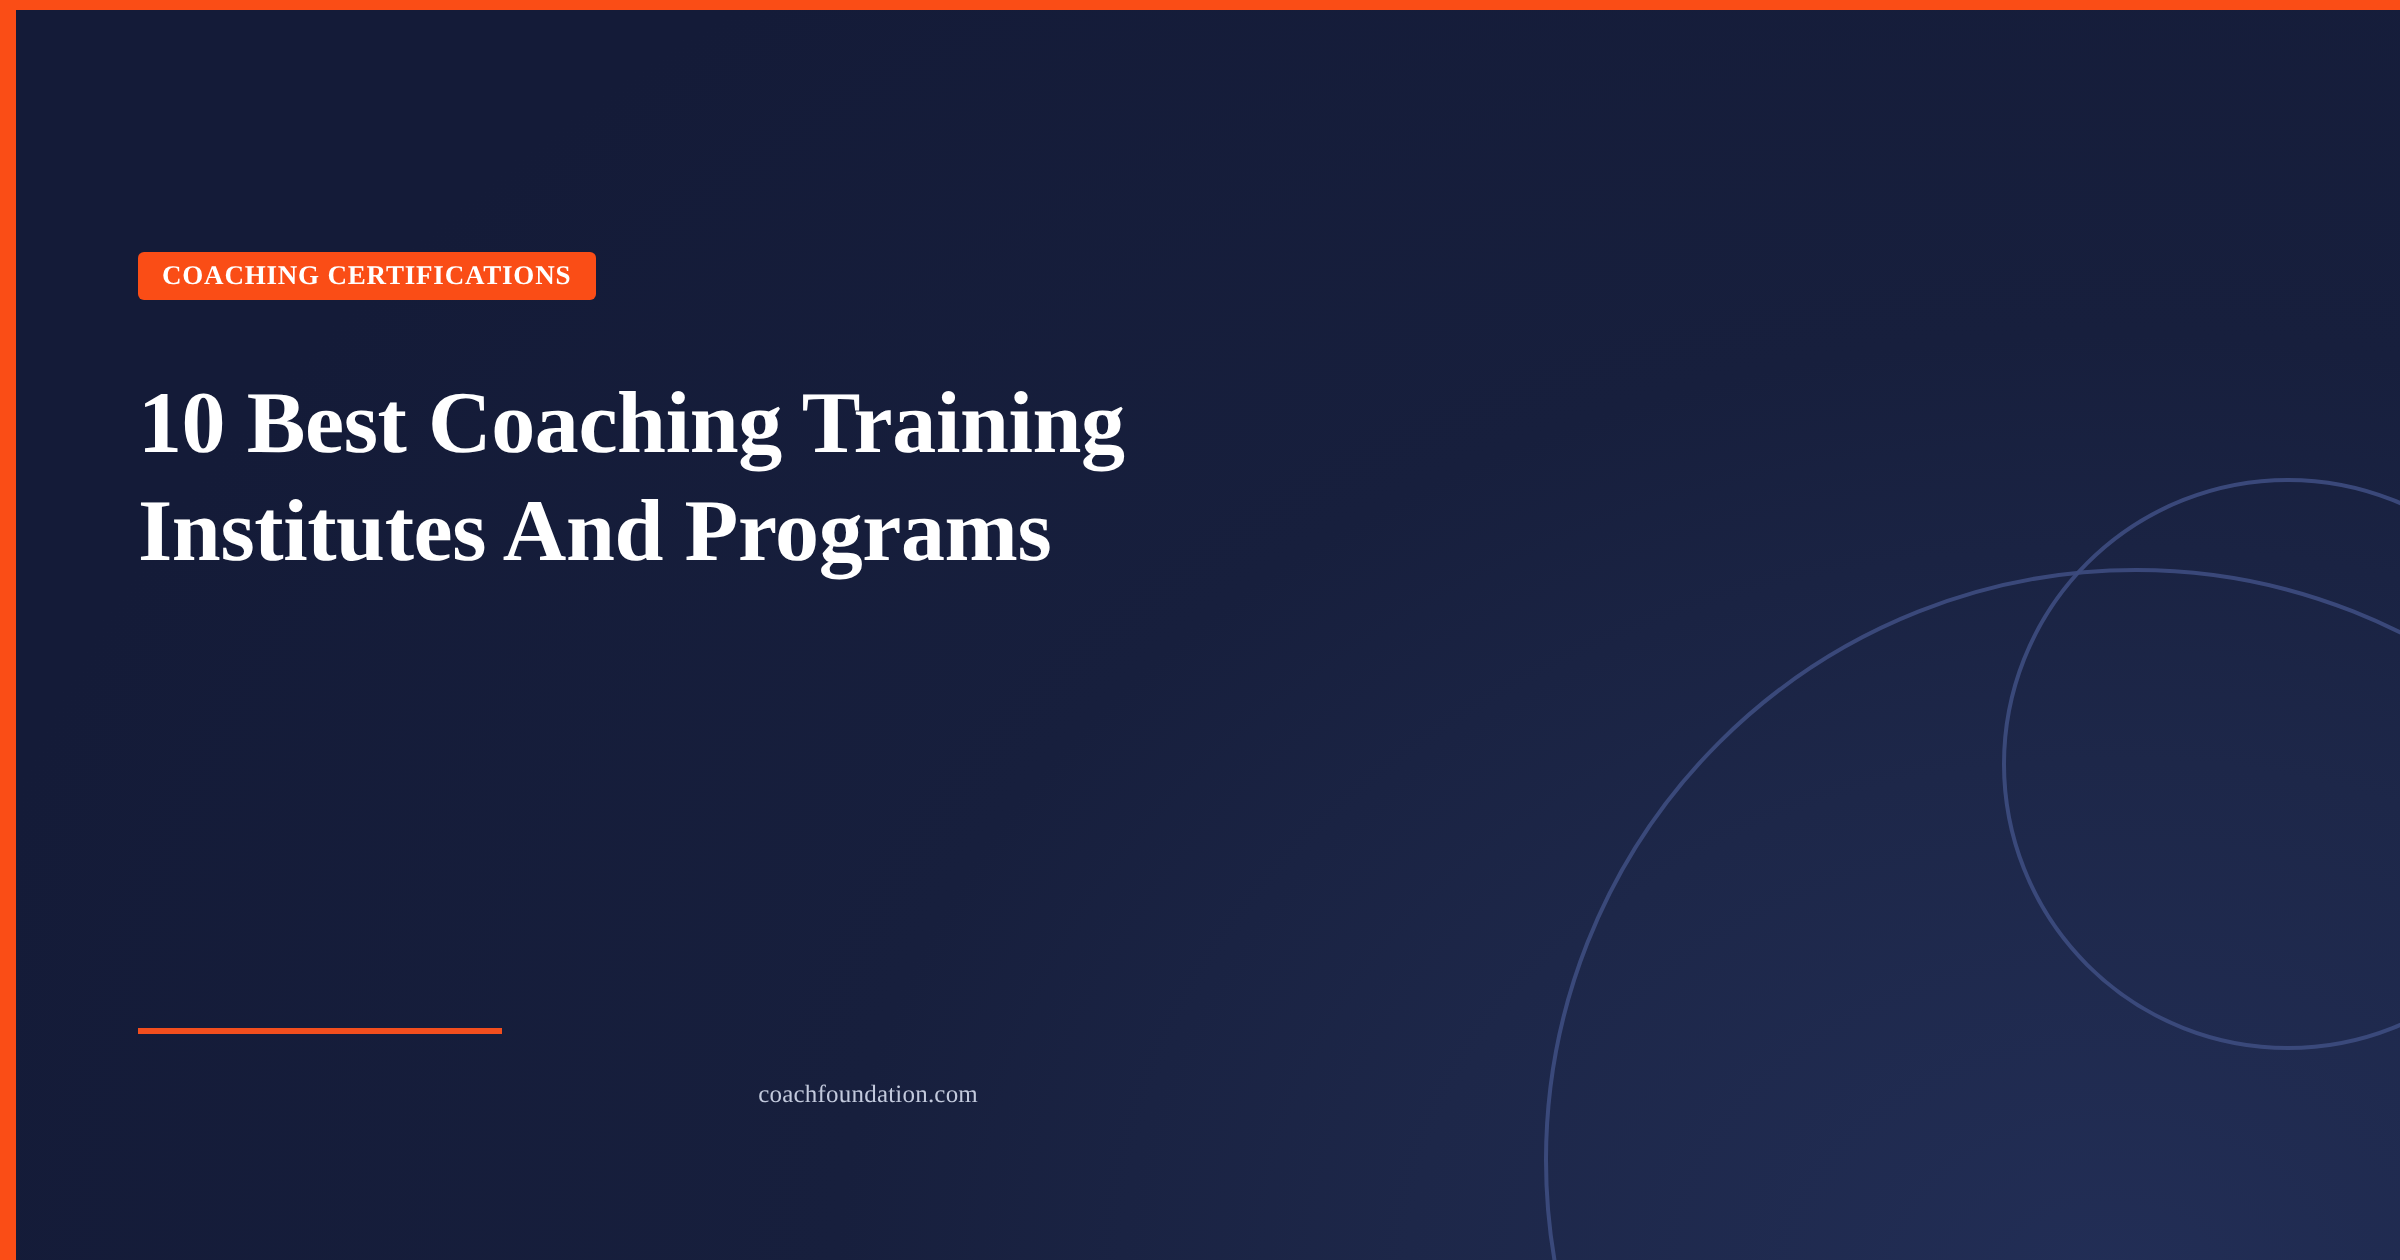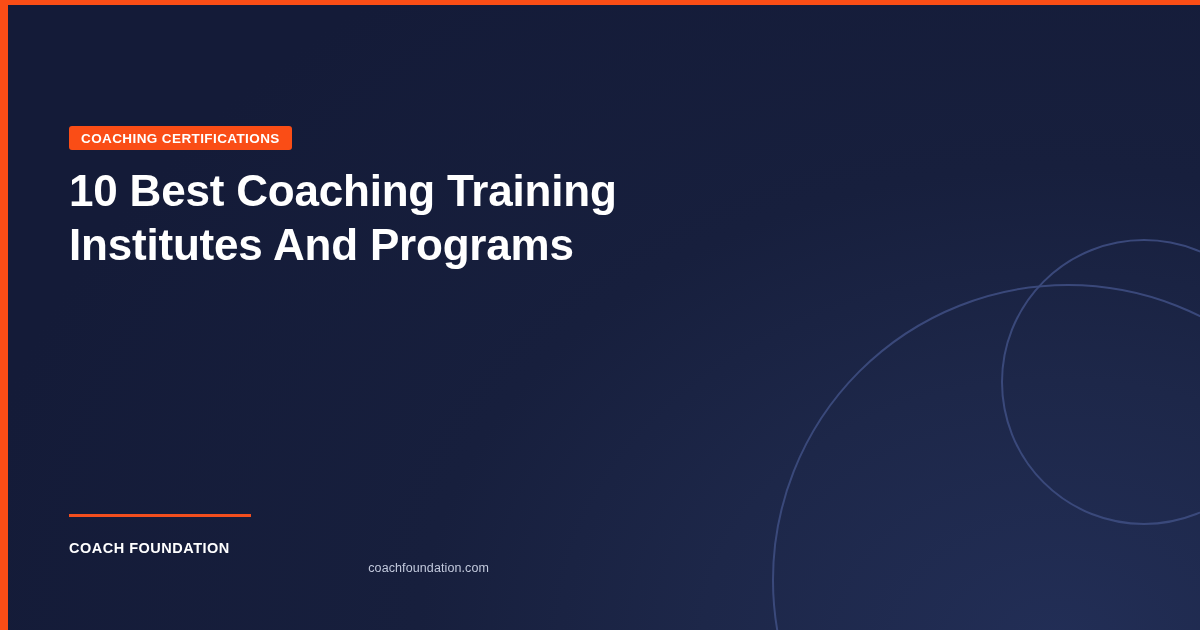--- a/index.html
+++ b/index.html
@@ -15,20 +15,21 @@
   }
 
   .og-card {
     position: relative;
     width: 1200px;
     height: 630px;
     overflow: hidden;
     background: #171f3d;
     background-image:
       radial-gradient(ellipse 1100px 820px at 88% 102%, #222e56 0%, #1d2749 32%, #171f3d 58%, #141b38 100%);
+    font-family: Liberation Serif, serif;
   }
 
   
   .deco-layer {
     position: absolute;
     inset: 0;
     pointer-events: none;
   }
   .deco-layer svg {
     position: absolute;
@@ -77,21 +78,21 @@
     color: #ffffff;
     font-size: 13.5px;
     font-weight: bold;
     letter-spacing: 0.4px;
     white-space: nowrap;
   }
 
   .headline {
     position: absolute;
     left: 69px;
-    top: 164px;
+    top: 185px;
     width: 660px;
     margin: 0;
     color: #ffffff;
     font-size: 44px;
     font-weight: bold;
     line-height: 54px;
     letter-spacing: -0.2px;
   }
 
   .footer {
@@ -139,18 +140,17 @@
   <div class="bar-top"></div>
 
   <div class="content">
 
     <div class="badge">COACHING CERTIFICATIONS</div>
 
     <h1 class="headline">10 Best Coaching Training Institutes And Programs</h1>
 
     <div class="footer">
       <div class="footer-rule"></div>
-      <div class="brand-name">COACH FOUNDATION</div>
       <div class="brand-url">coachfoundation.com</div>
     </div>
 
   </div>
 </div>
 
 </body></html>

